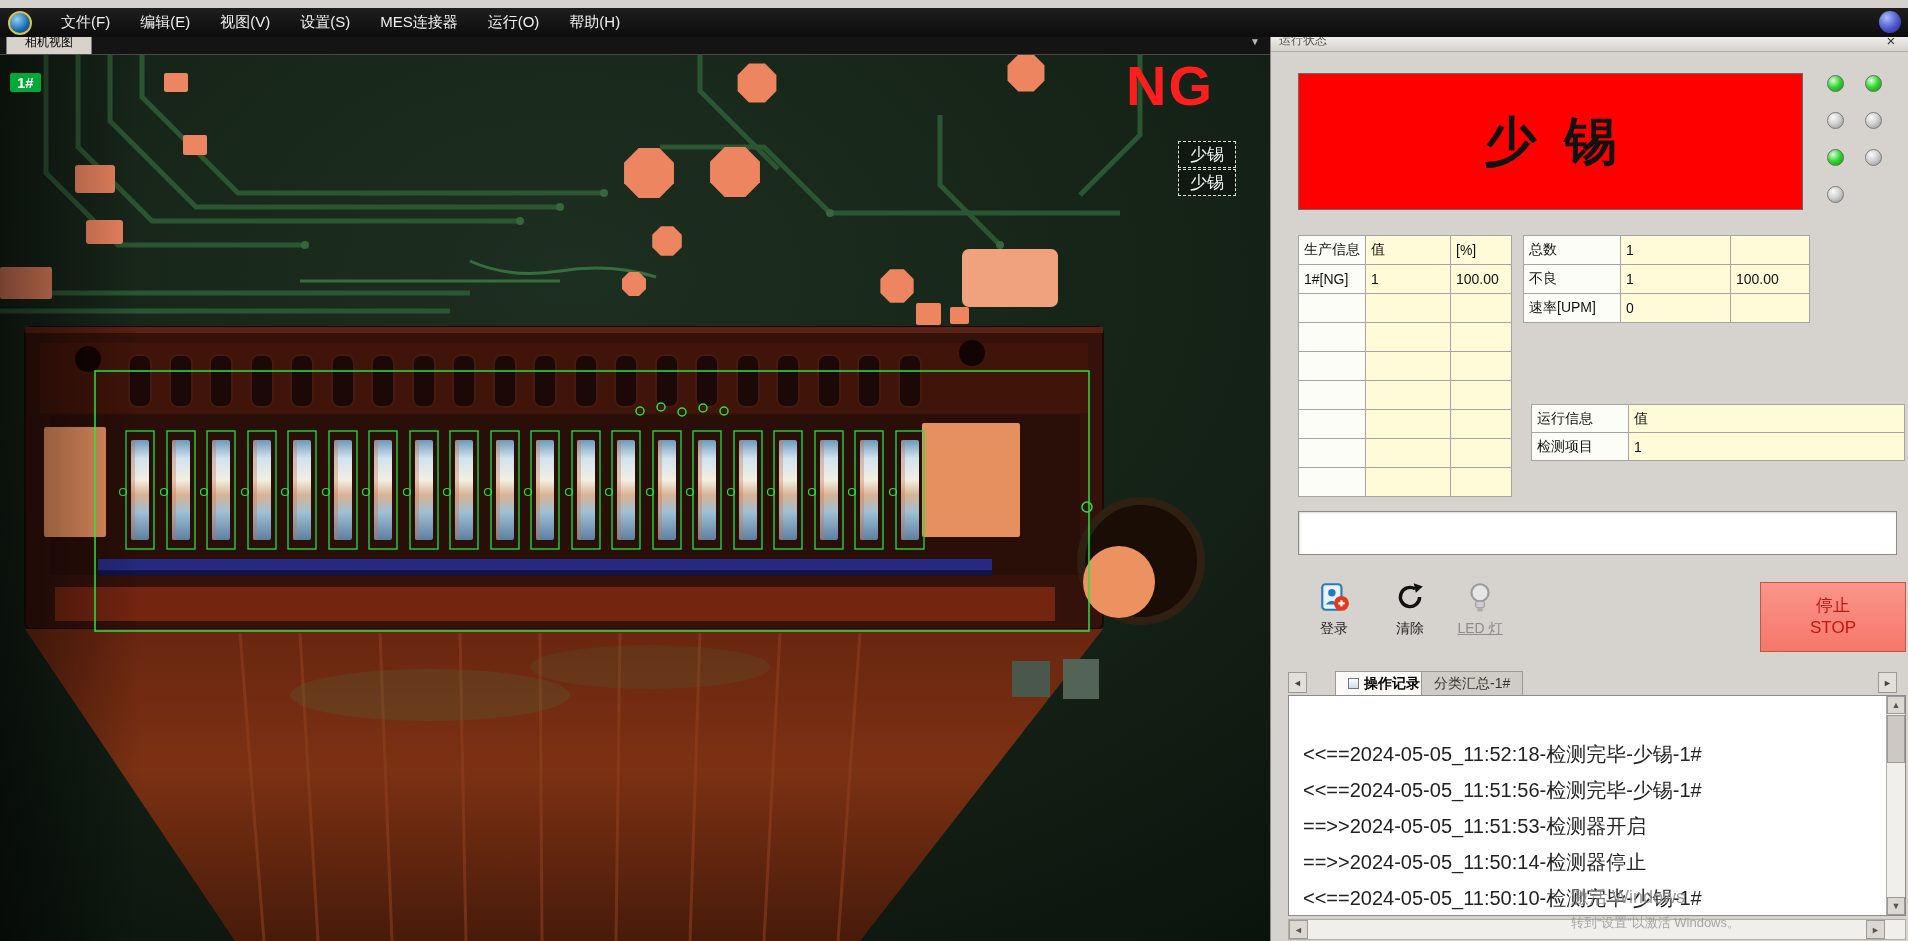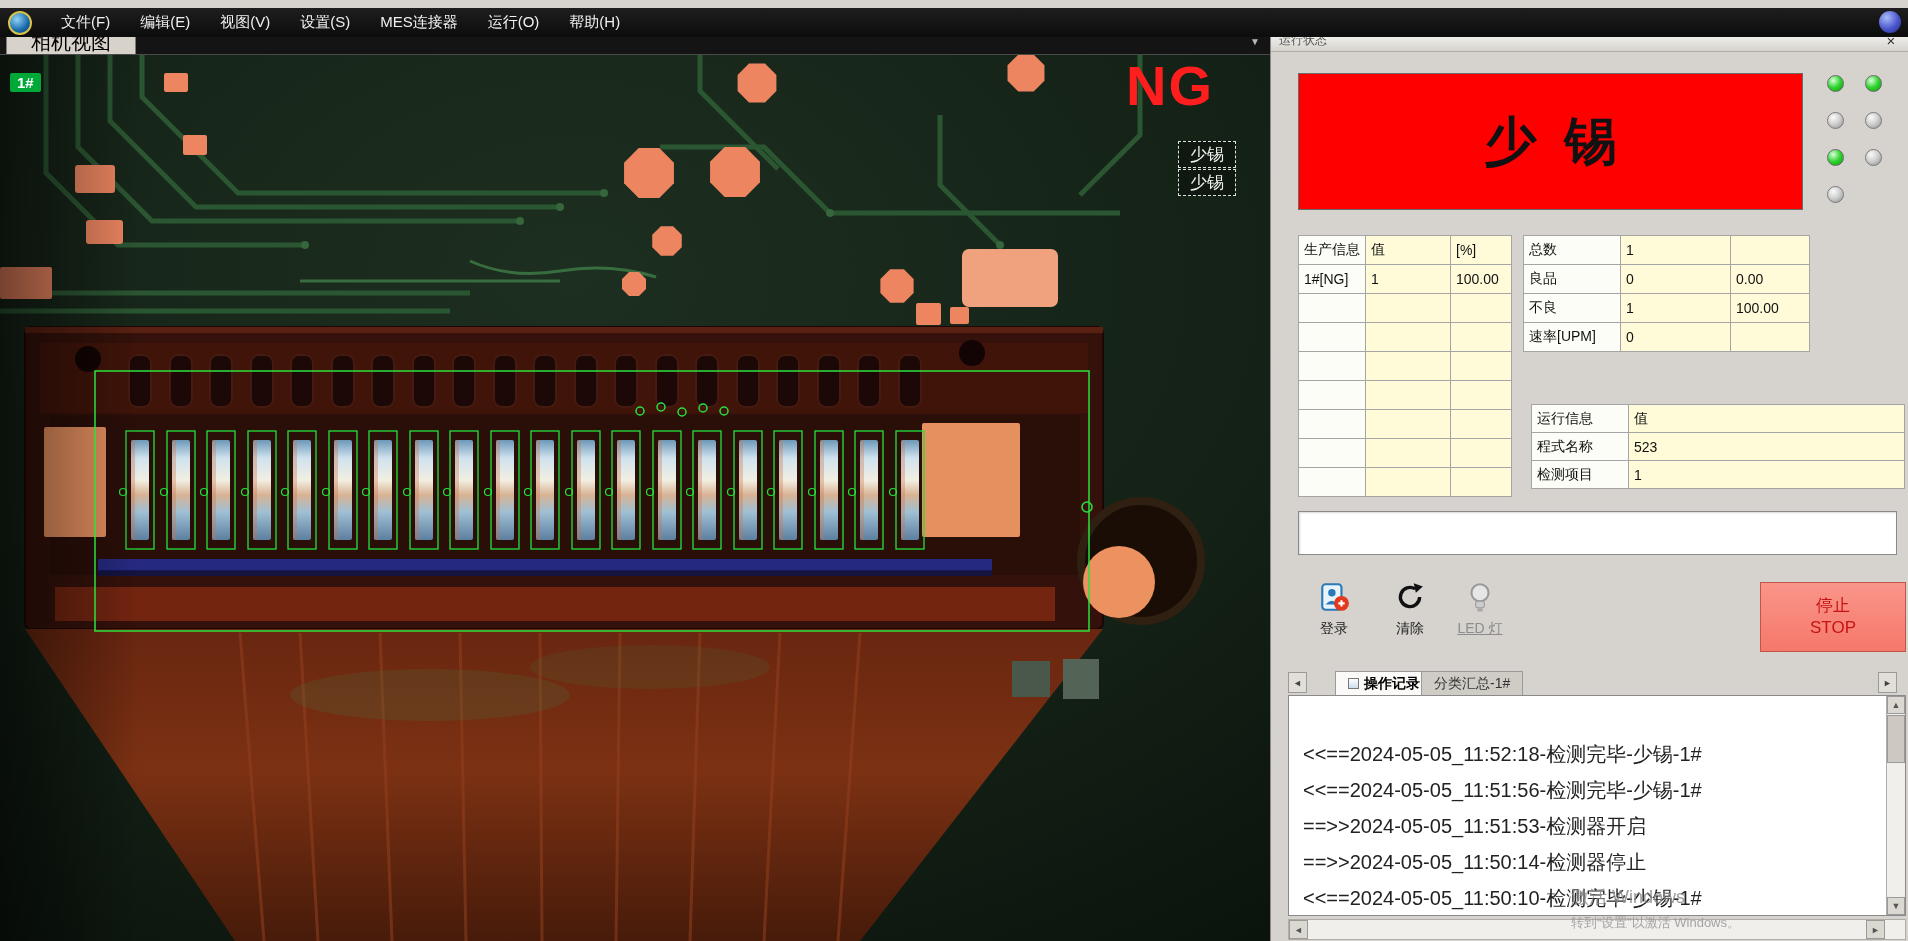--- a/index.html
+++ b/index.html
@@ -29,22 +29,22 @@
   
   .left-pane {
     position:absolute; left:0; top:29px; width:1271px; height:912px;
     background:#000; border-right:1px solid #8a8a8a;
   }
   .tabbar {
     height:26px; background:#141414; display:flex; align-items:stretch;
     border-bottom:1px solid #4a4a4a;
   }
   .tab-camera {
-    margin-left:6px; padding:0 24px; background:#d7d3cb; color:#000;
-    font-size:20px; display:flex; align-items:center;
+    margin-left:6px; padding:0 18px; background:#d7d3cb; color:#000;
+    font-size:12px; display:flex; align-items:center;
     border:1px solid #7a7a7a; border-bottom:none;
   }
   .tab-dd { margin-left:auto; align-self:center; margin-right:10px; color:#b8b8b8; font-size:10px; }
   .camera { position:absolute; left:0; top:26px; width:1270px; height:886px; overflow:hidden; }
   .camera svg { display:block; }
   .cam-id {
     position:absolute; left:10px; top:18px; background:#00a838; color:#fff;
     font-size:15px; font-weight:bold; padding:1px 7px; border-radius:2px;
   }
   .ng-label {
@@ -442,46 +442,37 @@
     </table>
 
   <table class="grid totals">
     <tbody>
         <tr>
       <td class="c1 lab">总数</td>
       <td class="c2 val">1</td>
       <td class="c3 val"></td>
     </tr>
     <tr>
-      <td class="c1 lab">良品</td>
-      <td class="c2 val">0</td>
-      <td class="c3 val">0.00</td>
-    </tr>
-    <tr>
       <td class="c1 lab">不良</td>
       <td class="c2 val">1</td>
       <td class="c3 val">100.00</td>
     </tr>
     <tr>
       <td class="c1 lab">速率[UPM]</td>
       <td class="c2 val">0</td>
       <td class="c3 val"></td>
     </tr>
   </tbody>
     </table>
 
   <table class="grid run">
     <tbody>
         <tr>
       <th class="c1 lab">运行信息</th>
       <th class="c2 val">值</th>
-    </tr>
-    <tr>
-      <td class="c1 lab">程式名称</td>
-      <td class="c2 val">523</td>
     </tr>
     <tr>
       <td class="c1 lab">检测项目</td>
       <td class="c2 val">1</td>
     </tr>
   </tbody>
     </table>
 
   <div class="msg-box"></div>
 

